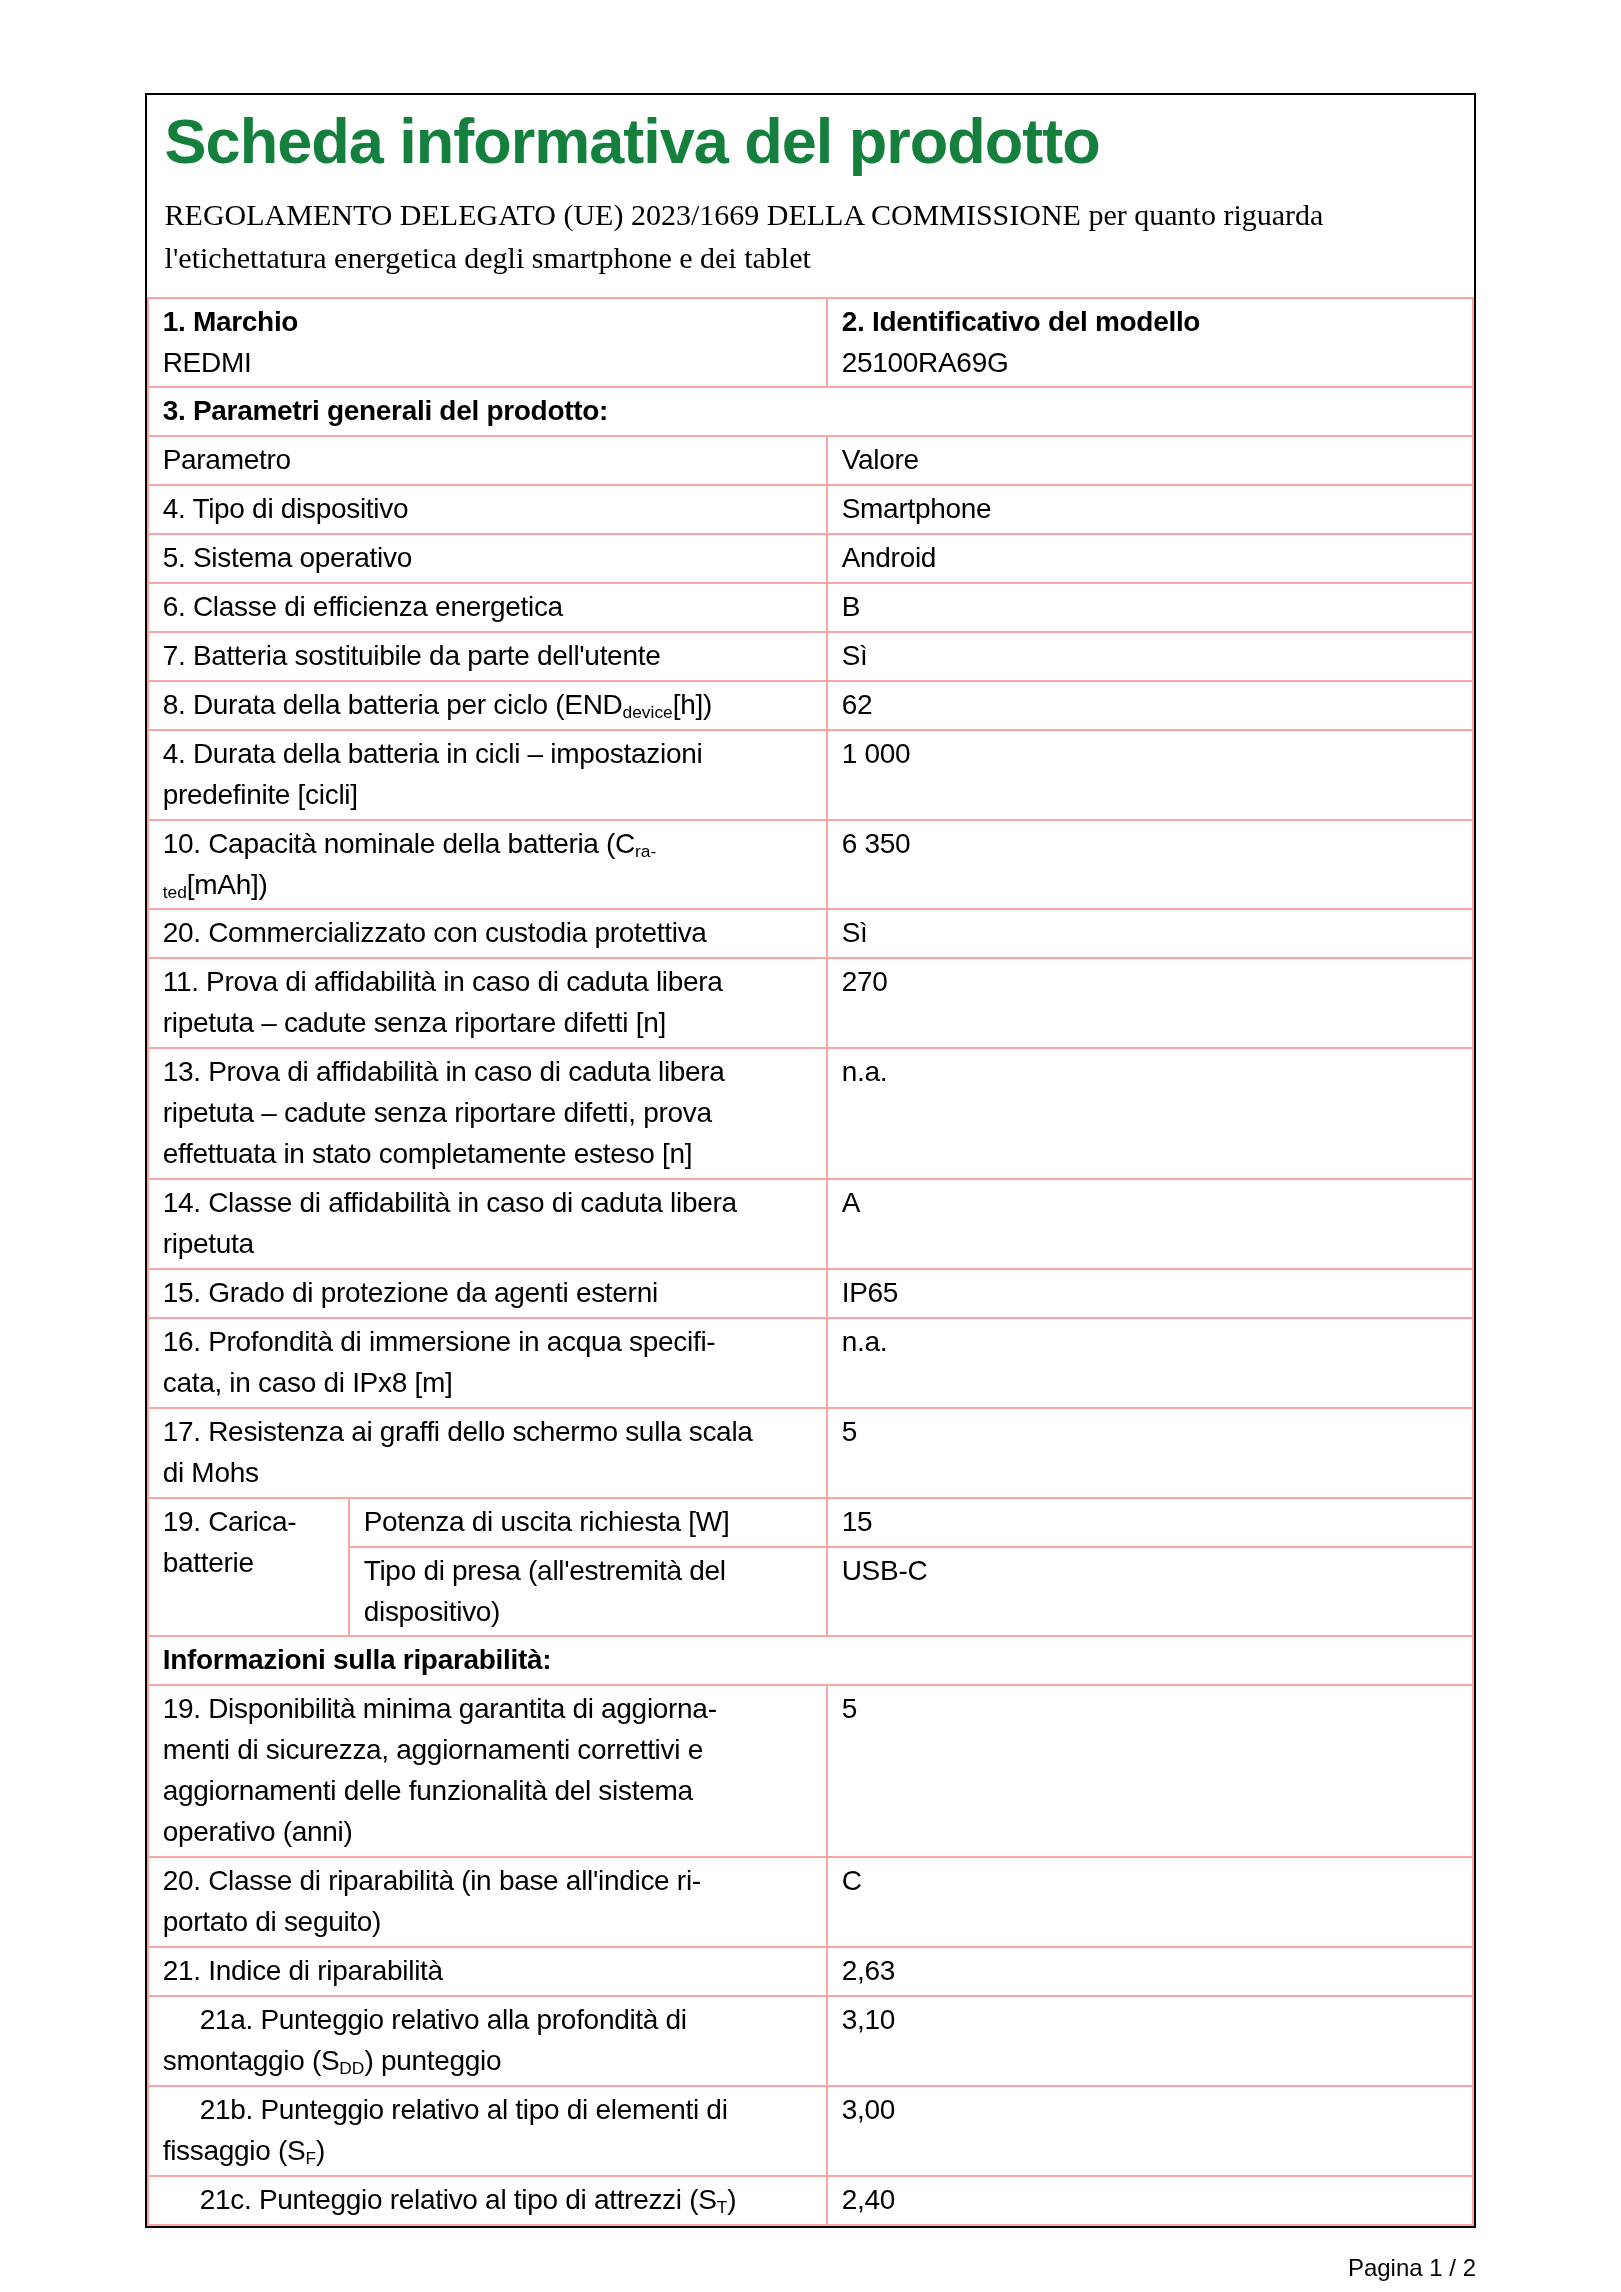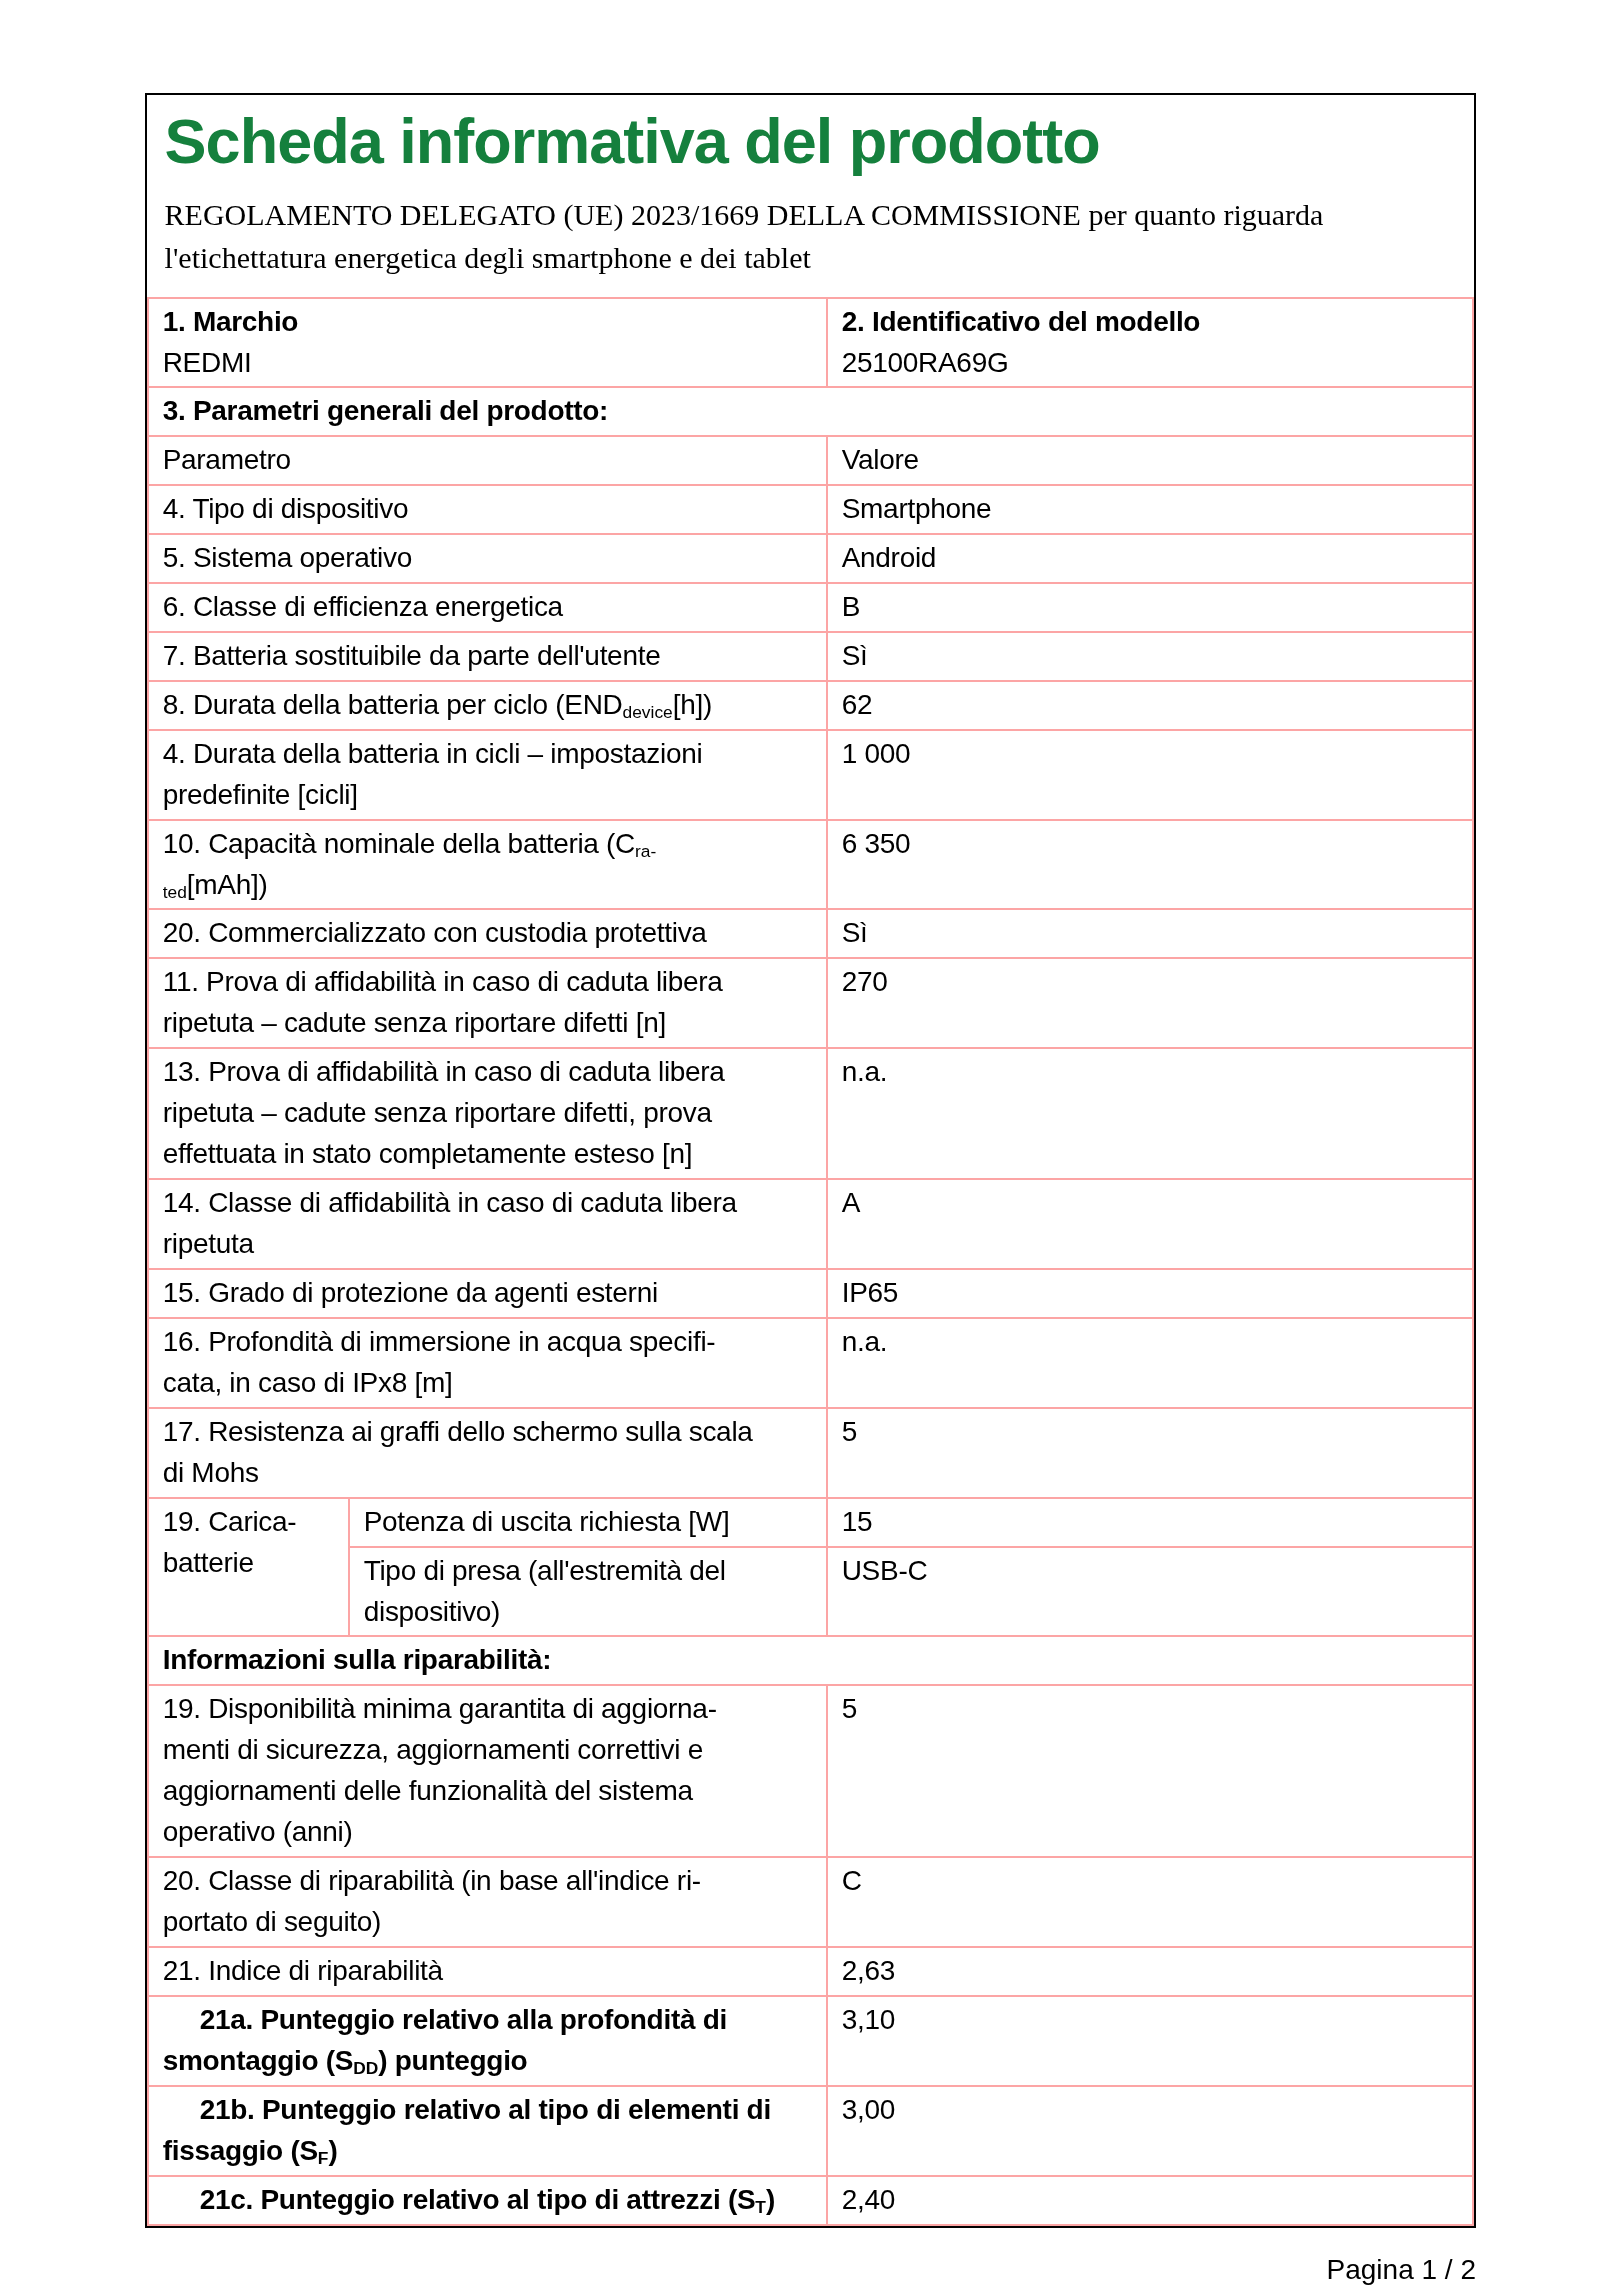--- a/index.html
+++ b/index.html
@@ -54,33 +54,33 @@
     padding: 2px 13.7px 3.9px 13.7px;
     white-space: pre-line;
     overflow: hidden;
   }
   table.spec tr.section-row td {
     font-weight: bold;
     border-top-width: 2.9px;
     border-bottom-width: 2.9px;
   }
   .cell-label-bold { font-weight: bold; }
-  td.indent { text-indent: 37px; font-weight: bold; }
+  td.indent { text-indent: 37px; }
   sub {
     font-size: 62%;
     line-height: 0;
     vertical-align: -0.25em;
     letter-spacing: 0;
   }
   .page-footer {
     position: absolute;
     left: 145px;
     width: 1331px;
     text-align: right;
-    font-size: 28px;
+    font-size: 24px;
     padding-top: 13.7px;
   }
 </style>
 </head>
 <body>
 
 <div class="sheet">
   <div class="sheet-header">
     <h1 class="page-title" style="color: #15803d;">Scheda informativa del prodotto</h1>
     <p class="page-subtitle">REGOLAMENTO DELEGATO (UE) 2023/1669 DELLA COMMISSIONE per quanto riguarda

